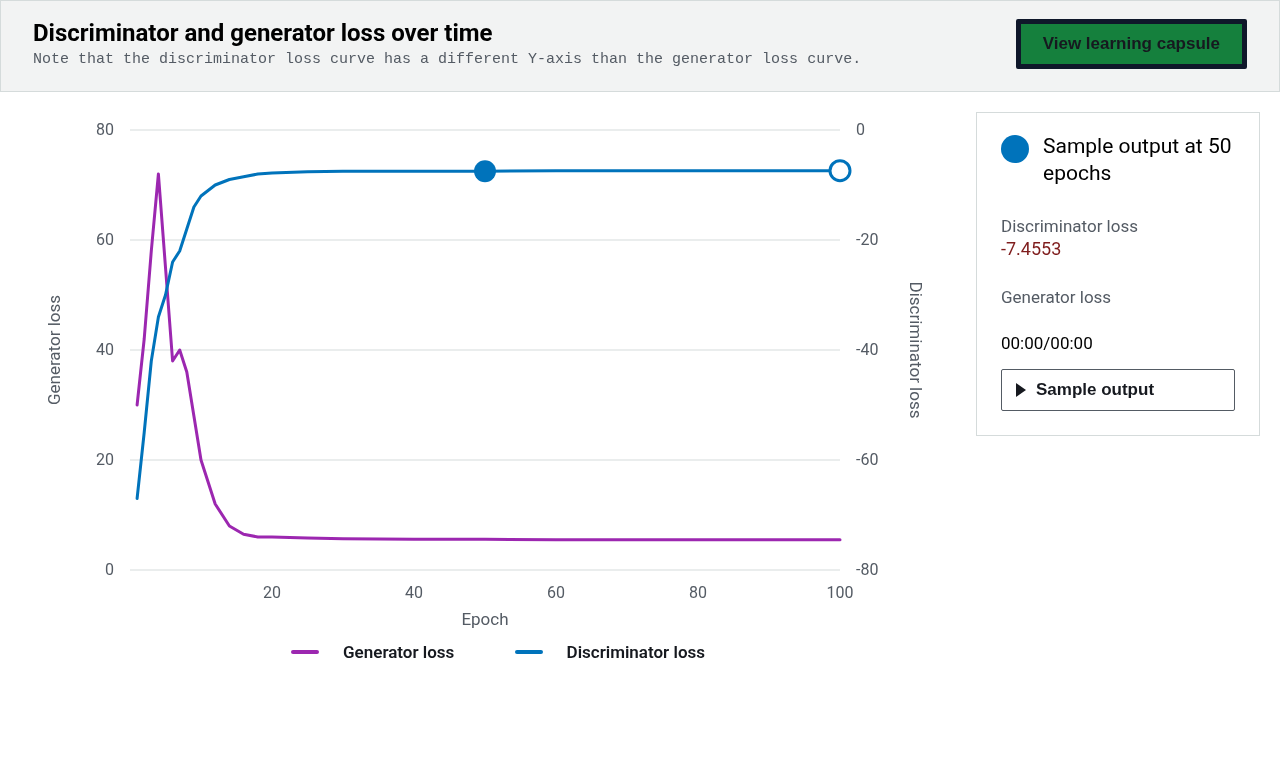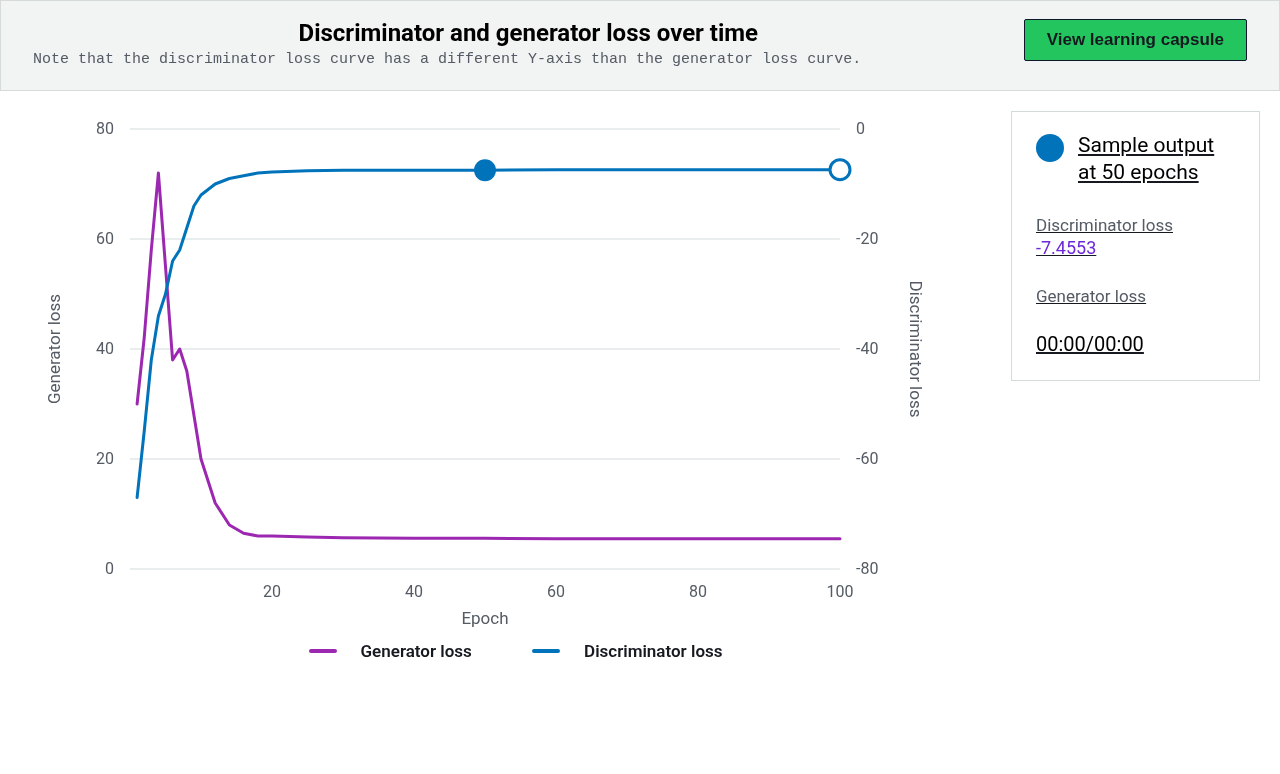--- a/index.html
+++ b/index.html
@@ -16,70 +16,68 @@
     display: flex;
     justify-content: space-between;
     align-items: flex-start;
   }
   .header-left { flex: 1; }
   .title {
     font-size: 24px;
     font-weight: 700;
     margin: 0 0 4px 0;
     color: #000;
-    text-align: center;
   }
   .subtitle {
     font-size: 15px;
     color: #545b64;
     margin: 0;
     font-family: Liberation Mono, monospace;
   }
   .view-btn {
-    background: #22c55e;
-    border: 1px solid #0f172a;
+    background: #15803d;
+    border: 5px solid #0f172a;
     border-radius: 2px;
     padding: 10px 22px;
     font-size: 17px;
     font-weight: 600;
     cursor: pointer;
     color: #16191f;
   }
   .content {
     display: flex;
     padding: 18px 20px 10px 20px;
   }
   .chart-col {
     flex: 1;
     position: relative;
     min-width: 0;
   }
   .chart-canvas { display: block; }
   .side-panel {
-    width: 249px;
+    width: 284px;
     border: 1px solid #d5dbdb;
     padding: 20px 24px 24px 24px;
     margin-top: 2px;
     align-self: flex-start;
-    text-decoration: underline;
   }
   .sample-row { display: flex; align-items: flex-start; }
   .marker-dot {
     width: 28px; height: 28px;
     border-radius: 50%;
     background: #0073bb;
     margin-right: 14px;
     flex: 0 0 auto;
     margin-top: 2px;
   }
   .sample-title { font-size: 21px; line-height: 1.3; color: #000; font-weight: 400; }
   .stat-block { margin-top: 28px; }
   .stat-label { font-size: 17px; color: #545b64; margin-bottom: 2px; }
-  .stat-value { font-size: 18px; color: #6d28d9; }
-  .time-value { font-size: 20px; color: #000; margin-top: 26px; }
+  .stat-value { font-size: 18px; color: #7f1d1d; }
+  .time-value { font-size: 17px; color: #000; margin-top: 26px; }
   .sample-btn {
     margin-top: 16px;
     width: 100%;
     background: #fff;
     border: 1px solid #545b64;
     border-radius: 2px;
     padding: 10px 14px;
     font-size: 17px;
     font-weight: 600;
     cursor: pointer;
@@ -170,14 +168,18 @@
       <div class="sample-title">Sample output at 50 epochs</div>
     </div>
     <div class="stat-block">
       <div class="stat-label">Discriminator loss</div>
       <div class="stat-value">-7.4553</div>
     </div>
     <div class="stat-block">
       <div class="stat-label">Generator loss</div>
     </div>
     <div class="time-value">00:00/00:00</div>
+    <button class="sample-btn">
+      <span class="play-tri"></span>
+      <span>Sample output</span>
+    </button>
   </div>
 </div>
 
 </body></html>

